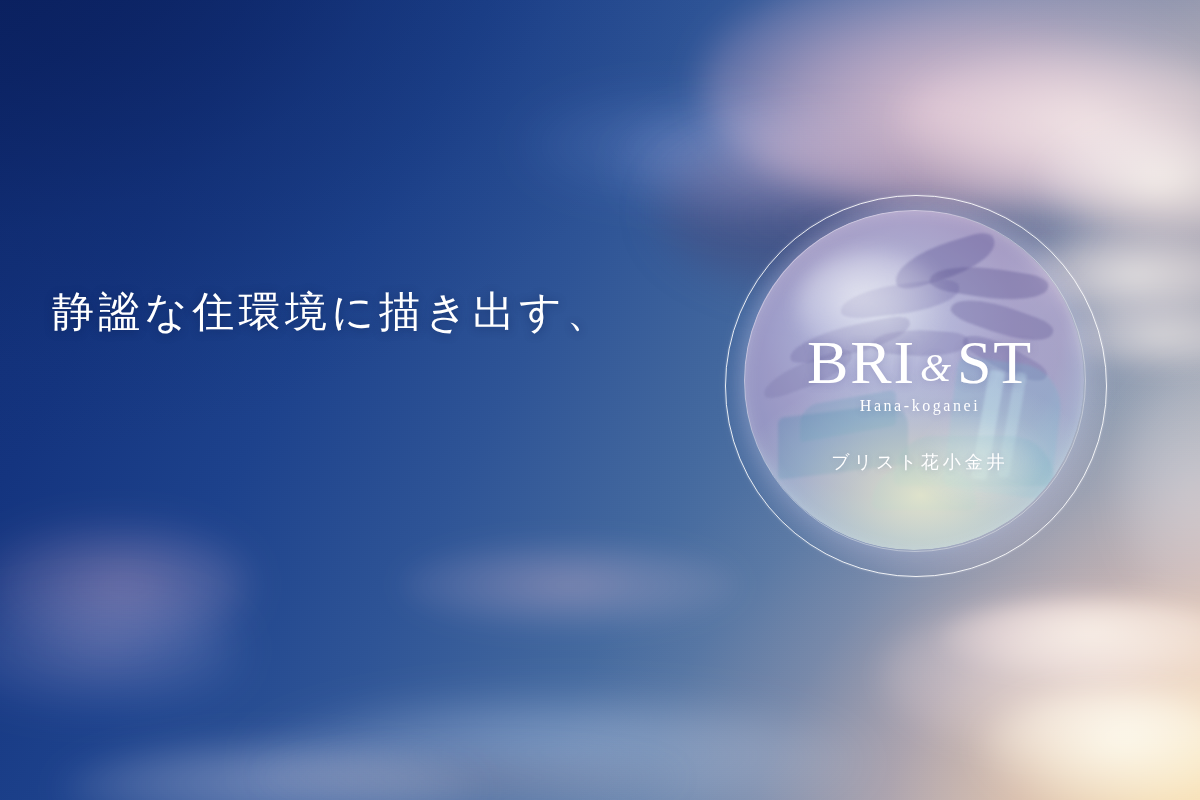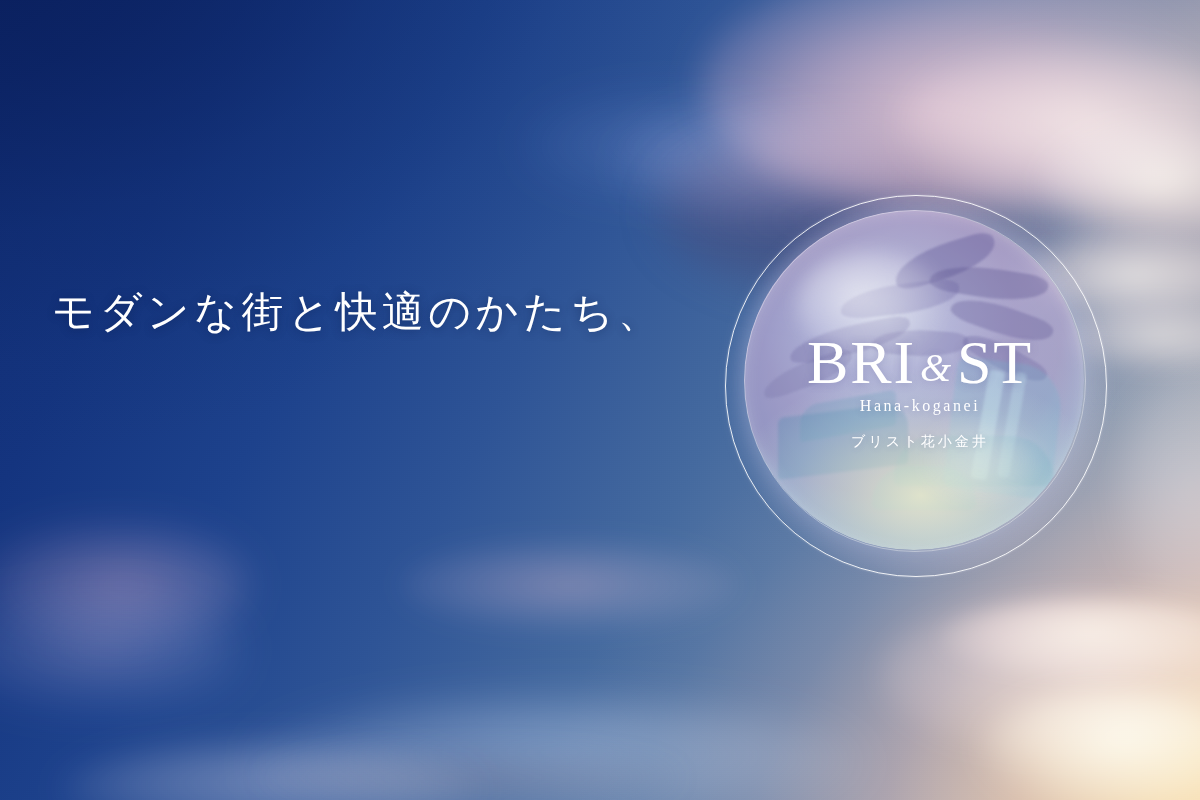--- a/index.html
+++ b/index.html
@@ -525,23 +525,23 @@
     left: 0; top: 209px;
     width: 400px;
     font-size: 16px;
     letter-spacing: 0.16em;
     white-space: nowrap;
     text-shadow: 0 1px 6px rgba(90,90,150,0.26);
     text-align: center;
   }
   .logo-sub-jp {
     position: absolute;
-    left: 0; top: 245px;
+    left: 0; top: 262px;
     width: 400px;
-    font-size: 14px;
+    font-size: 18px;
     letter-spacing: 0.22em;
     white-space: nowrap;
     text-shadow: 0 1px 6px rgba(90,90,150,0.24);
   }
 </style>
 </head>
 <body>
 
 <div id="hero">
 
@@ -606,17 +606,17 @@
 
   <div class="cloud c-br1"></div>
   <div class="cloud c-br2"></div>
   <div class="cloud c-br3"></div>
   <div class="cloud c-re1"></div>
   <div class="cloudd c-ml1"></div>
   <div class="cloud c-bc1"></div>
   <div class="cloud c-bc2"></div>
 
   <div class="headline">
-    <div class="line">モダンな街と快適のかたち、</div>
+    <div class="line">静謐な住環境に描き出す、</div>
   </div>
 
   <div class="grain"></div>
 </div>
 
 </body></html>

